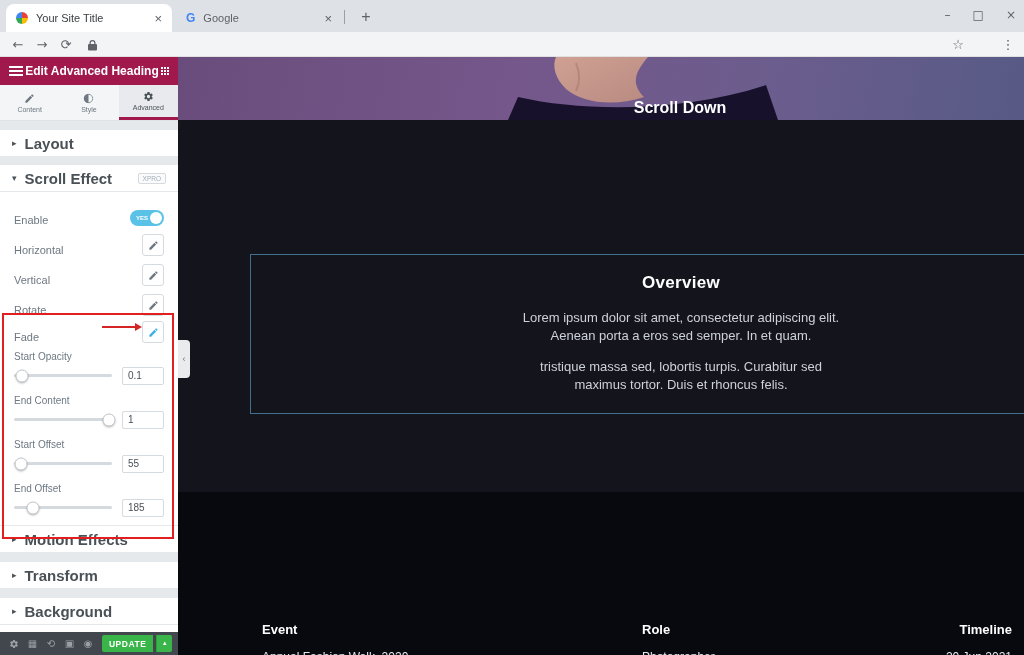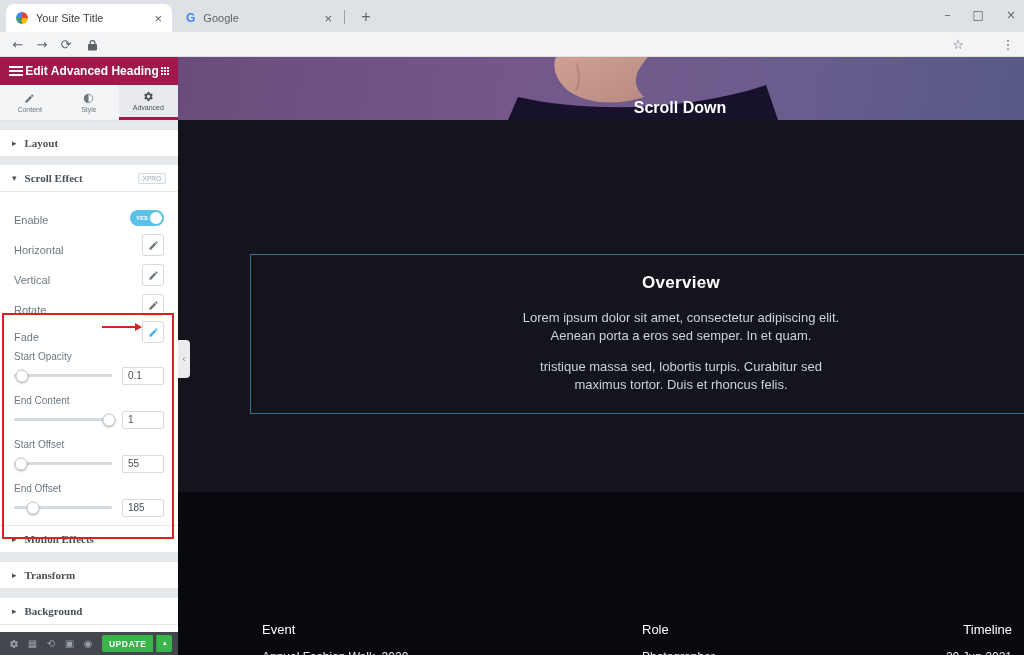--- a/index.html
+++ b/index.html
@@ -35,21 +35,21 @@
   .grid-ic { width:2px; height:2px; background:#fff; margin-top:-6px; margin-right:6px;
     box-shadow:0 0 0 #fff,3px 0 0 #fff,6px 0 0 #fff,0 3px 0 #fff,3px 3px 0 #fff,6px 3px 0 #fff,0 6px 0 #fff,3px 6px 0 #fff,6px 6px 0 #fff; }
   .pnl-tabs { height:36px; display:flex; background:#f4f5f6; border-bottom:1px solid #e0e3e6; }
   .pnl-tab { flex:1; display:flex; flex-direction:column; align-items:center; justify-content:center; gap:2px; font-size:7px; color:#6d7882; }
   .pnl-tab svg { width:11px; height:11px; fill:#6d7882; }
   .pnl-tab.active { background:#e8eaed; border-bottom:3px solid #a1184d; color:#495157; }
   .pnl-tab.active svg { fill:#495157; }
   .sec-gap { height:8px; }
   .sec-row { height:28px; background:#fff; border-top:1px solid #e6e9ec; border-bottom:1px solid #e6e9ec; display:flex; align-items:center; padding:0 12px; gap:8px; }
   .sec-caret { font-size:9px; color:#495157; font-family:"DejaVu Sans", sans-serif; }
-  .sec-title { font-size:11px; font-weight:bold; color:#495157; flex:1;font-family:Liberation Serif, serif; }
+  .sec-title { font-size:15px; font-weight:bold; color:#495157; flex:1; }
   .sec-badge { font-size:6.5px; color:#a4afb7; border:1px solid #d5dadf; border-radius:2px; padding:1px 4px; background:#fafbfc; }
   .controls { background:#fff; padding:8px 0 0 0; }
   .ctrl-row { display:flex; align-items:flex-end; justify-content:space-between; padding:0 14px; }
   .ctrl-row.h26{height:26px;} .ctrl-row.h30{height:30px;} .ctrl-row.h27{height:27px;}
   .ctrl-label { font-size:11px; color:#6d7882; }
   .toggle { position:relative; width:34px; height:16px; border-radius:9px; background:#5bc2e7; }
   .toggle .tg-txt { position:absolute; left:6px; top:5px; font-size:6px; color:#fff; font-weight:bold; }
   .toggle .tg-knob { position:absolute; right:2px; top:2px; width:12px; height:12px; border-radius:50%; background:#fff; }
   .edit-btn { width:22px; height:22px; border:1px solid #d5dadf; border-radius:3px; background:#fff; display:flex; align-items:center; justify-content:center; }
   .edit-btn svg { width:11px; height:11px; fill:#6d7882; }
@@ -81,21 +81,21 @@
   .hero svg { position:absolute; left:0; top:0; }
   .scroll-down { position:absolute; left:402px; top:18px; width:200px; text-align:center; color:#fff; font-size:16px; font-weight:bold; z-index:3;margin-top:24px; }
   .navy-section { position:absolute; left:0; top:63px; width:846px; height:372px; background:#14141d; }
   .overview-box { position:absolute; left:72px; top:134px; width:862px; height:160px; border:1px solid #40708c; text-align:center; }
   .ov-title { margin-top:18px; color:#fff; font-size:17px; font-weight:bold; letter-spacing:.3px; }
   .ov-par { margin-top:16px; color:#cdd1da; font-size:13px; line-height:1.35; }
   .ov-par span { display:block; }
   .ov-par + .ov-par { margin-top:14px; }
   .black-section { position:absolute; left:0; top:435px; width:846px; height:163px; background:#08080f; }
   .fcol { position:absolute; color:#fff; }
-  .fcol .f-head { font-size:13px; font-weight:normal; }
+  .fcol .f-head { font-size:13px; font-weight:bold; }
   .fcol .f-val { margin-top:13px; font-size:12px; font-weight:normal; color:#e9eaee; }
   .fcol-event { left:84px; top:130px; }
   .fcol-role { left:464px; top:130px; }
   .fcol-timeline { right:12px; top:130px; text-align:right; }
 </style>
 </head>
 <body>
 
 <div class="screen">
 

